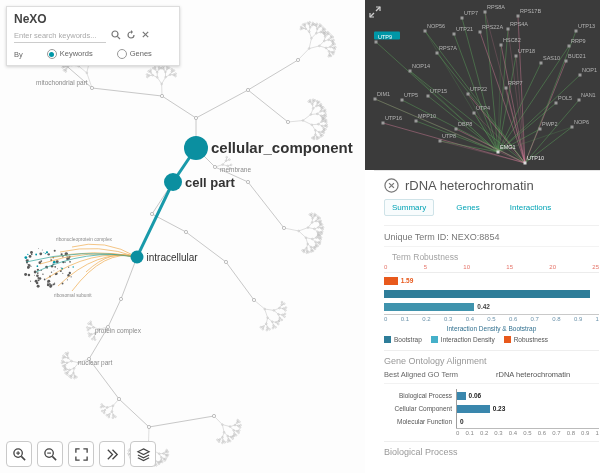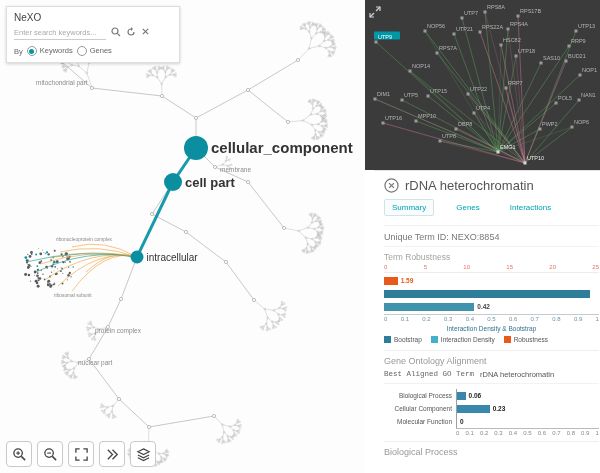--- a/index.html
+++ b/index.html
@@ -6,27 +6,27 @@
   body{width:600px;height:473px;position:relative;overflow:hidden;background:#fff;
        font-family:"Liberation Sans",sans-serif;}
   svg text{font-family:"Liberation Sans",sans-serif;}
 
   
   .tree-panel{position:absolute;left:0;top:0;width:365px;height:473px;background:#fdfdfd;}
   #tree-svg{position:absolute;left:0;top:0;}
 
   .search-card{position:absolute;left:6px;top:6px;width:158px;background:#fff;
     border:1px solid #ddd;box-shadow:0 1px 3px rgba(0,0,0,.18);padding:5px 7px 6px;z-index:5;}
-  .search-title{font-size:10px;font-weight:normal;color:#444;}
+  .search-title{font-size:12px;font-weight:bold;color:#444;}
   .search-row{display:flex;gap:4px;margin-top:3px;}
   .search-input{width:92px;font-size:7.5px;border:none;border-bottom:1px solid #ccc;
     color:#777;padding:2px 0;outline:none;background:transparent;}
   .search-input::placeholder{color:#aaa;}
   .mini-icon{width:11px;height:11px;display:inline-flex;align-items:center;justify-content:center;color:#777;cursor:pointer;}
-  .by-row{font-size:7.5px;color:#666;margin-top:6px;display:flex;gap:4px;align-items:center;}
+  .by-row{font-size:7.5px;color:#666;margin-top:6px;display:flex;gap:24px;align-items:center;}
   .radio{width:8px;height:8px;border:1px solid #999;border-radius:50%;display:inline-block;
     position:relative;vertical-align:middle;}
   .radio.checked::after{content:"";position:absolute;left:1.5px;top:1.5px;width:5px;height:5px;
     border-radius:50%;background:#0097a7;}
   .radio-opt{display:flex;gap:3px;cursor:pointer;}
 
   .toolbar{position:absolute;left:6px;bottom:6px;display:flex;gap:5px;z-index:5;}
   .tool-btn{width:26px;height:26px;border:1px solid #c9c9c9;background:#fff;border-radius:4px;
     display:flex;align-items:center;justify-content:center;color:#444;padding:0;cursor:pointer;}
 
@@ -38,36 +38,36 @@
   
   .detail-panel{position:absolute;left:374px;top:170px;width:235px;height:303px;background:#fff;
     box-sizing:border-box;padding:7px 10px 0 10px;border-top:1px solid #e5e5e5;}
   .detail-header{display:flex;align-items:center;gap:6px;}
   .close-icon{width:15px;height:15px;color:#777;flex:0 0 auto;cursor:pointer;}
   .detail-title{font-size:13px;color:#555;}
   .tabs{display:flex;gap:14px;margin-top:6px;border-bottom:1px solid #f0f0f0;padding-bottom:9px;text-align:center;}
   .tab{font-size:8px;color:#00a3b5;padding:3px 7px;cursor:pointer;border:1px solid transparent;border-radius:2px;}
   .tab.active{border-color:#cfe3e8;background:#f8fcfd;}
   .term-id{font-size:9px;color:#777;padding:6px 0 4px;border-bottom:1px solid #f3f3f3;}
-  .section-label{font-size:8.5px;color:#a3a3a3;margin:5px 0 2px;}
+  .section-label{font-size:8.5px;color:#a3a3a3;margin:5px 8px 2px;}
 
   .axis{display:flex;justify-content:space-between;font-size:6px;line-height:7px;}
   .axis.top{color:#e57368;border-bottom:1px solid #ececec;padding-bottom:1px;}
   .axis.bottom{color:#6c93ab;border-top:1px solid #c9c9c9;padding-top:1px;}
   .rbar-row{display:flex;align-items:center;height:11px;margin:2px 0;}
   .rbar{height:8px;min-width:1px;}
   .rbar-label{font-size:6.5px;margin-left:3px;font-weight:bold;}
   .axis-title{font-size:6.5px;color:#31708f;text-align:center;margin-top:2px;}
   .legend{display:flex;gap:9px;margin-top:4px;padding-bottom:2px;}
   .legend-item{display:flex;align-items:center;gap:3px;font-size:6.5px;color:#555;}
   .swatch{width:7px;height:7px;display:inline-block;}
 
   .goa-heading,.bp-heading{font-size:9px;color:#999;margin-top:5px;padding-top:5px;border-top:1px solid #eee;}
   .goa-row{display:flex;font-size:7.5px;padding:4px 0;border-bottom:1px solid #f2f2f2;}
-  .goa-row .lab{color:#666;width:96px;flex:0 0 auto;font-family:Liberation Mono, monospace;}
+  .goa-row .lab{color:#666;width:112px;flex:0 0 auto;}
   .goa-row .val{color:#555;}
 
   #go-chart{margin-top:5px;}
   .go-row{display:flex;align-items:center;height:13px;}
   .go-cat{width:68px;text-align:right;font-size:6.5px;color:#555;padding-right:4px;flex:0 0 auto;}
   .go-track{flex:1;border-left:1px solid #9e9e9e;height:13px;display:flex;align-items:center;}
   .go-bar{height:8px;background:#3a87ad;min-width:0;}
   .go-val{font-size:6.5px;color:#222;font-weight:bold;margin-left:3px;}
   .go-axis{display:flex;justify-content:space-between;font-size:6px;color:#888;
     margin-left:72px;border-top:1px solid #bbb;padding-top:1px;}

